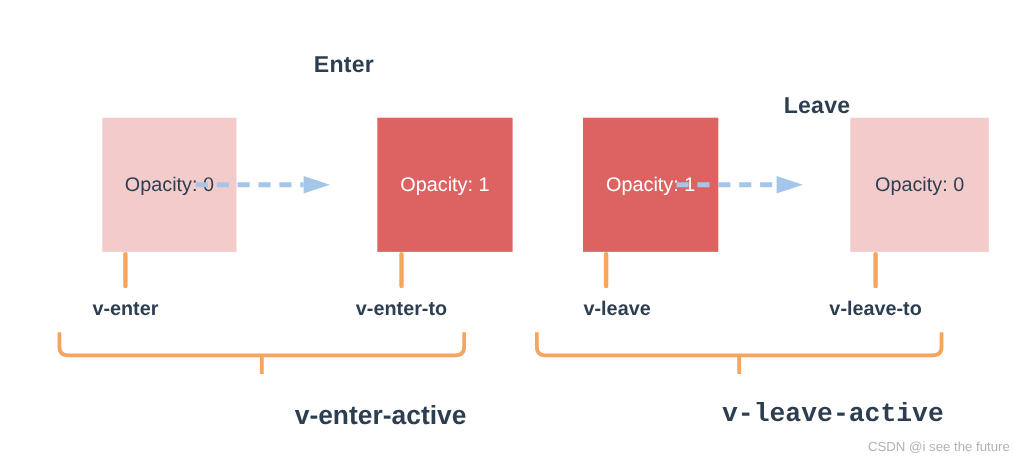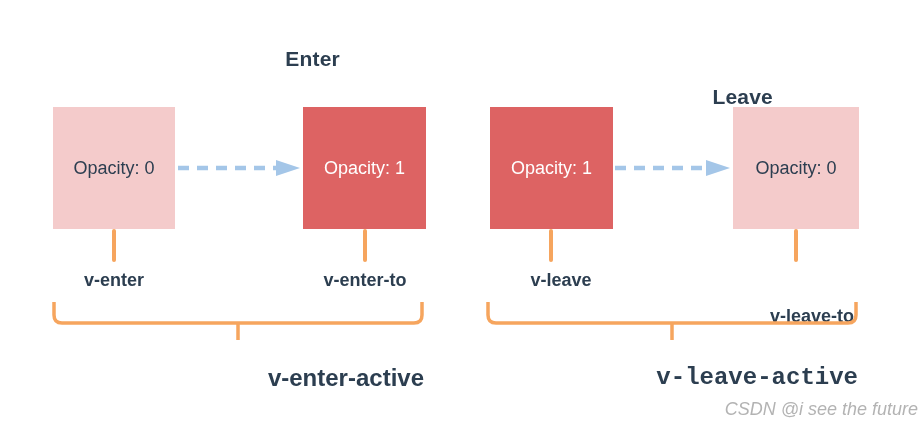--- a/index.html
+++ b/index.html
@@ -21,20 +21,21 @@
   .panel-title{
     position:absolute;top:47px;width:200px;
     text-align:right;
     font-size:21px;font-weight:bold;color:var(--navy);
     letter-spacing:.2px;
   }
   .box{
     position:absolute;top:107px;height:122px;
     display:flex;align-items:center;justify-content:center;
     font-size:18px;
+    margin-left:40px;
   }
   .box-light{background:var(--pink);color:var(--navy);}
   .box-solid{background:var(--red);color:#ffffff;}
   .arrow{position:absolute;top:158px;height:20px;}
   .arrow .dash{stroke:var(--arrow-blue);stroke-width:4.5;stroke-dasharray:11 8;fill:none;}
   .arrow .head{fill:var(--arrow-blue);}
   .tick{
     position:absolute;top:229px;width:4px;height:33px;
     background:var(--orange);border-radius:2px;
   }
@@ -45,21 +46,21 @@
   }
   .bracket{position:absolute;top:300px;}
   .bracket path{stroke:var(--orange);stroke-width:3.5;fill:none;stroke-linejoin:round;}
   .active-label{
     position:absolute;top:364px;width:372px;
     text-align:right;
     font-size:24px;font-weight:bold;color:var(--navy);
   }
   .watermark{
     position:absolute;right:4px;top:399px;
-    font-size:18px;color:var(--watermark-gray);font-style:italic;
+    font-size:12px;color:var(--watermark-gray);
   }
 </style>
 </head>
 <body>
 
 <div class="stage">
 
   <div class="panel-title" style="left:140px;">Enter</div>
 
   <div class="box box-light" style="left:53px;width:122px;">
@@ -98,21 +99,21 @@
   </svg>
 
   <div class="box box-light" style="left:733px;width:126px;">
     <span>Opacity: 0</span>
   </div>
 
   <div class="tick" style="left:549px;"></div>
   <div class="tick" style="left:794px;"></div>
 
   <div class="class-label" style="left:481px;">v-leave</div>
-  <div class="class-label" style="left:732px;margin-top:36px;">v-leave-to</div>
+  <div class="class-label" style="left:716px;">v-leave-to</div>
 
   <svg class="bracket" style="left:486px;" width="372" height="42" viewBox="0 0 372 42">
     <path d="M2 2 V15 Q2 23 10 23 H362 Q370 23 370 15 V2 M186 23 V40"></path>
   </svg>
   <div class="active-label" style="left:486px;font-family:Liberation Mono, monospace;">v-leave-active</div>
 
   <div class="watermark">CSDN @i see the future</div>
 </div>
 
 </body></html>

